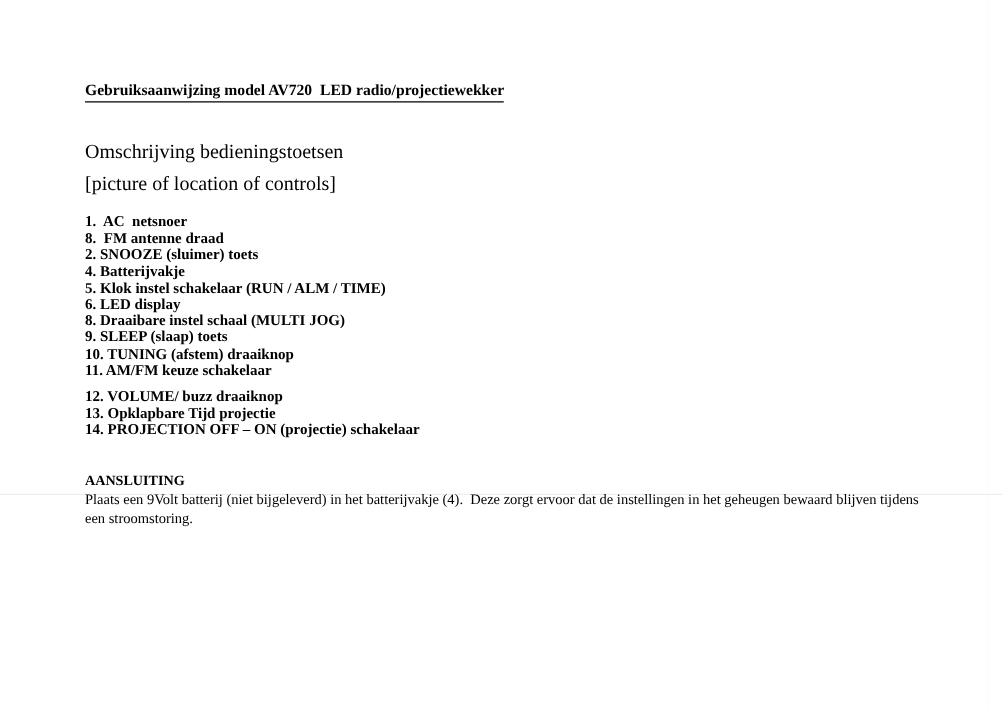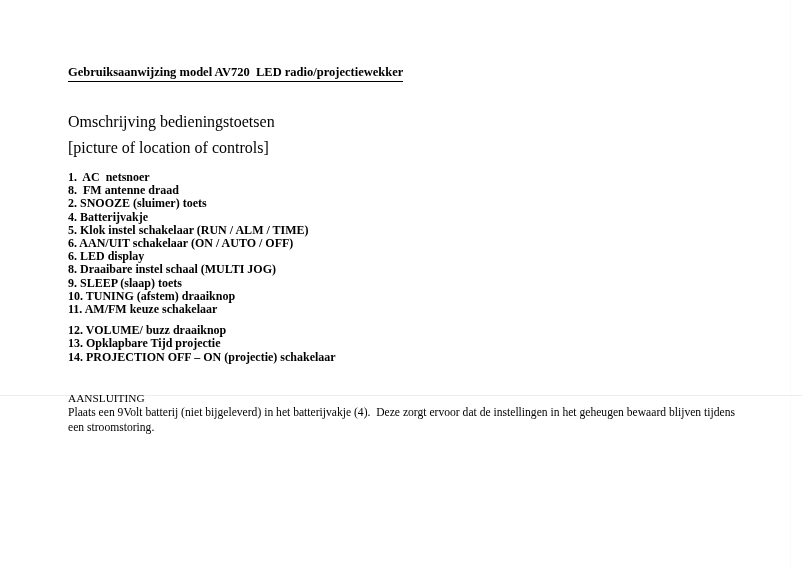--- a/index.html
+++ b/index.html
@@ -93,21 +93,21 @@
     margin: 0;
     padding: 0;
   }
   .ctrl-list li.gap-before {
     margin-top: 8px;
   }
 
   
   .section-head {
     font-size: 11.3px;
-    font-weight: normal;
+    font-weight: bold;
     line-height: 14px;
     margin: 0;
     padding-top: 27px;
     white-space: pre;
   }
   .body-para {
     font-size: 11.6px;
     font-weight: normal;
     line-height: 15.3px;
     margin: 0;
@@ -130,21 +130,20 @@
     <h2 class="subhead subhead-desc">Omschrijving bedieningstoetsen</h2>
 
     <p class="subhead subhead-pic">[picture of location of controls]</p>
 
     <ul class="ctrl-list">
       <li>1.  AC  netsnoer</li>
       <li>8.  FM antenne draad</li>
       <li>2. SNOOZE (sluimer) toets</li>
       <li>4. Batterijvakje</li>
       <li>5. Klok instel schakelaar (RUN / ALM / TIME)</li>
-      <li>6. AAN/UIT schakelaar (ON / AUTO / OFF)</li>
       <li>6. LED display</li>
       <li>8. Draaibare instel schaal (MULTI JOG)</li>
       <li>9. SLEEP (slaap) toets</li>
       <li>10. TUNING (afstem) draaiknop</li>
       <li>11. AM/FM keuze schakelaar</li>
       <li class="gap-before">12. VOLUME/ buzz draaiknop</li>
       <li>13. Opklapbare Tijd projectie</li>
       <li>14. PROJECTION OFF – ON (projectie) schakelaar</li>
     </ul>
 

